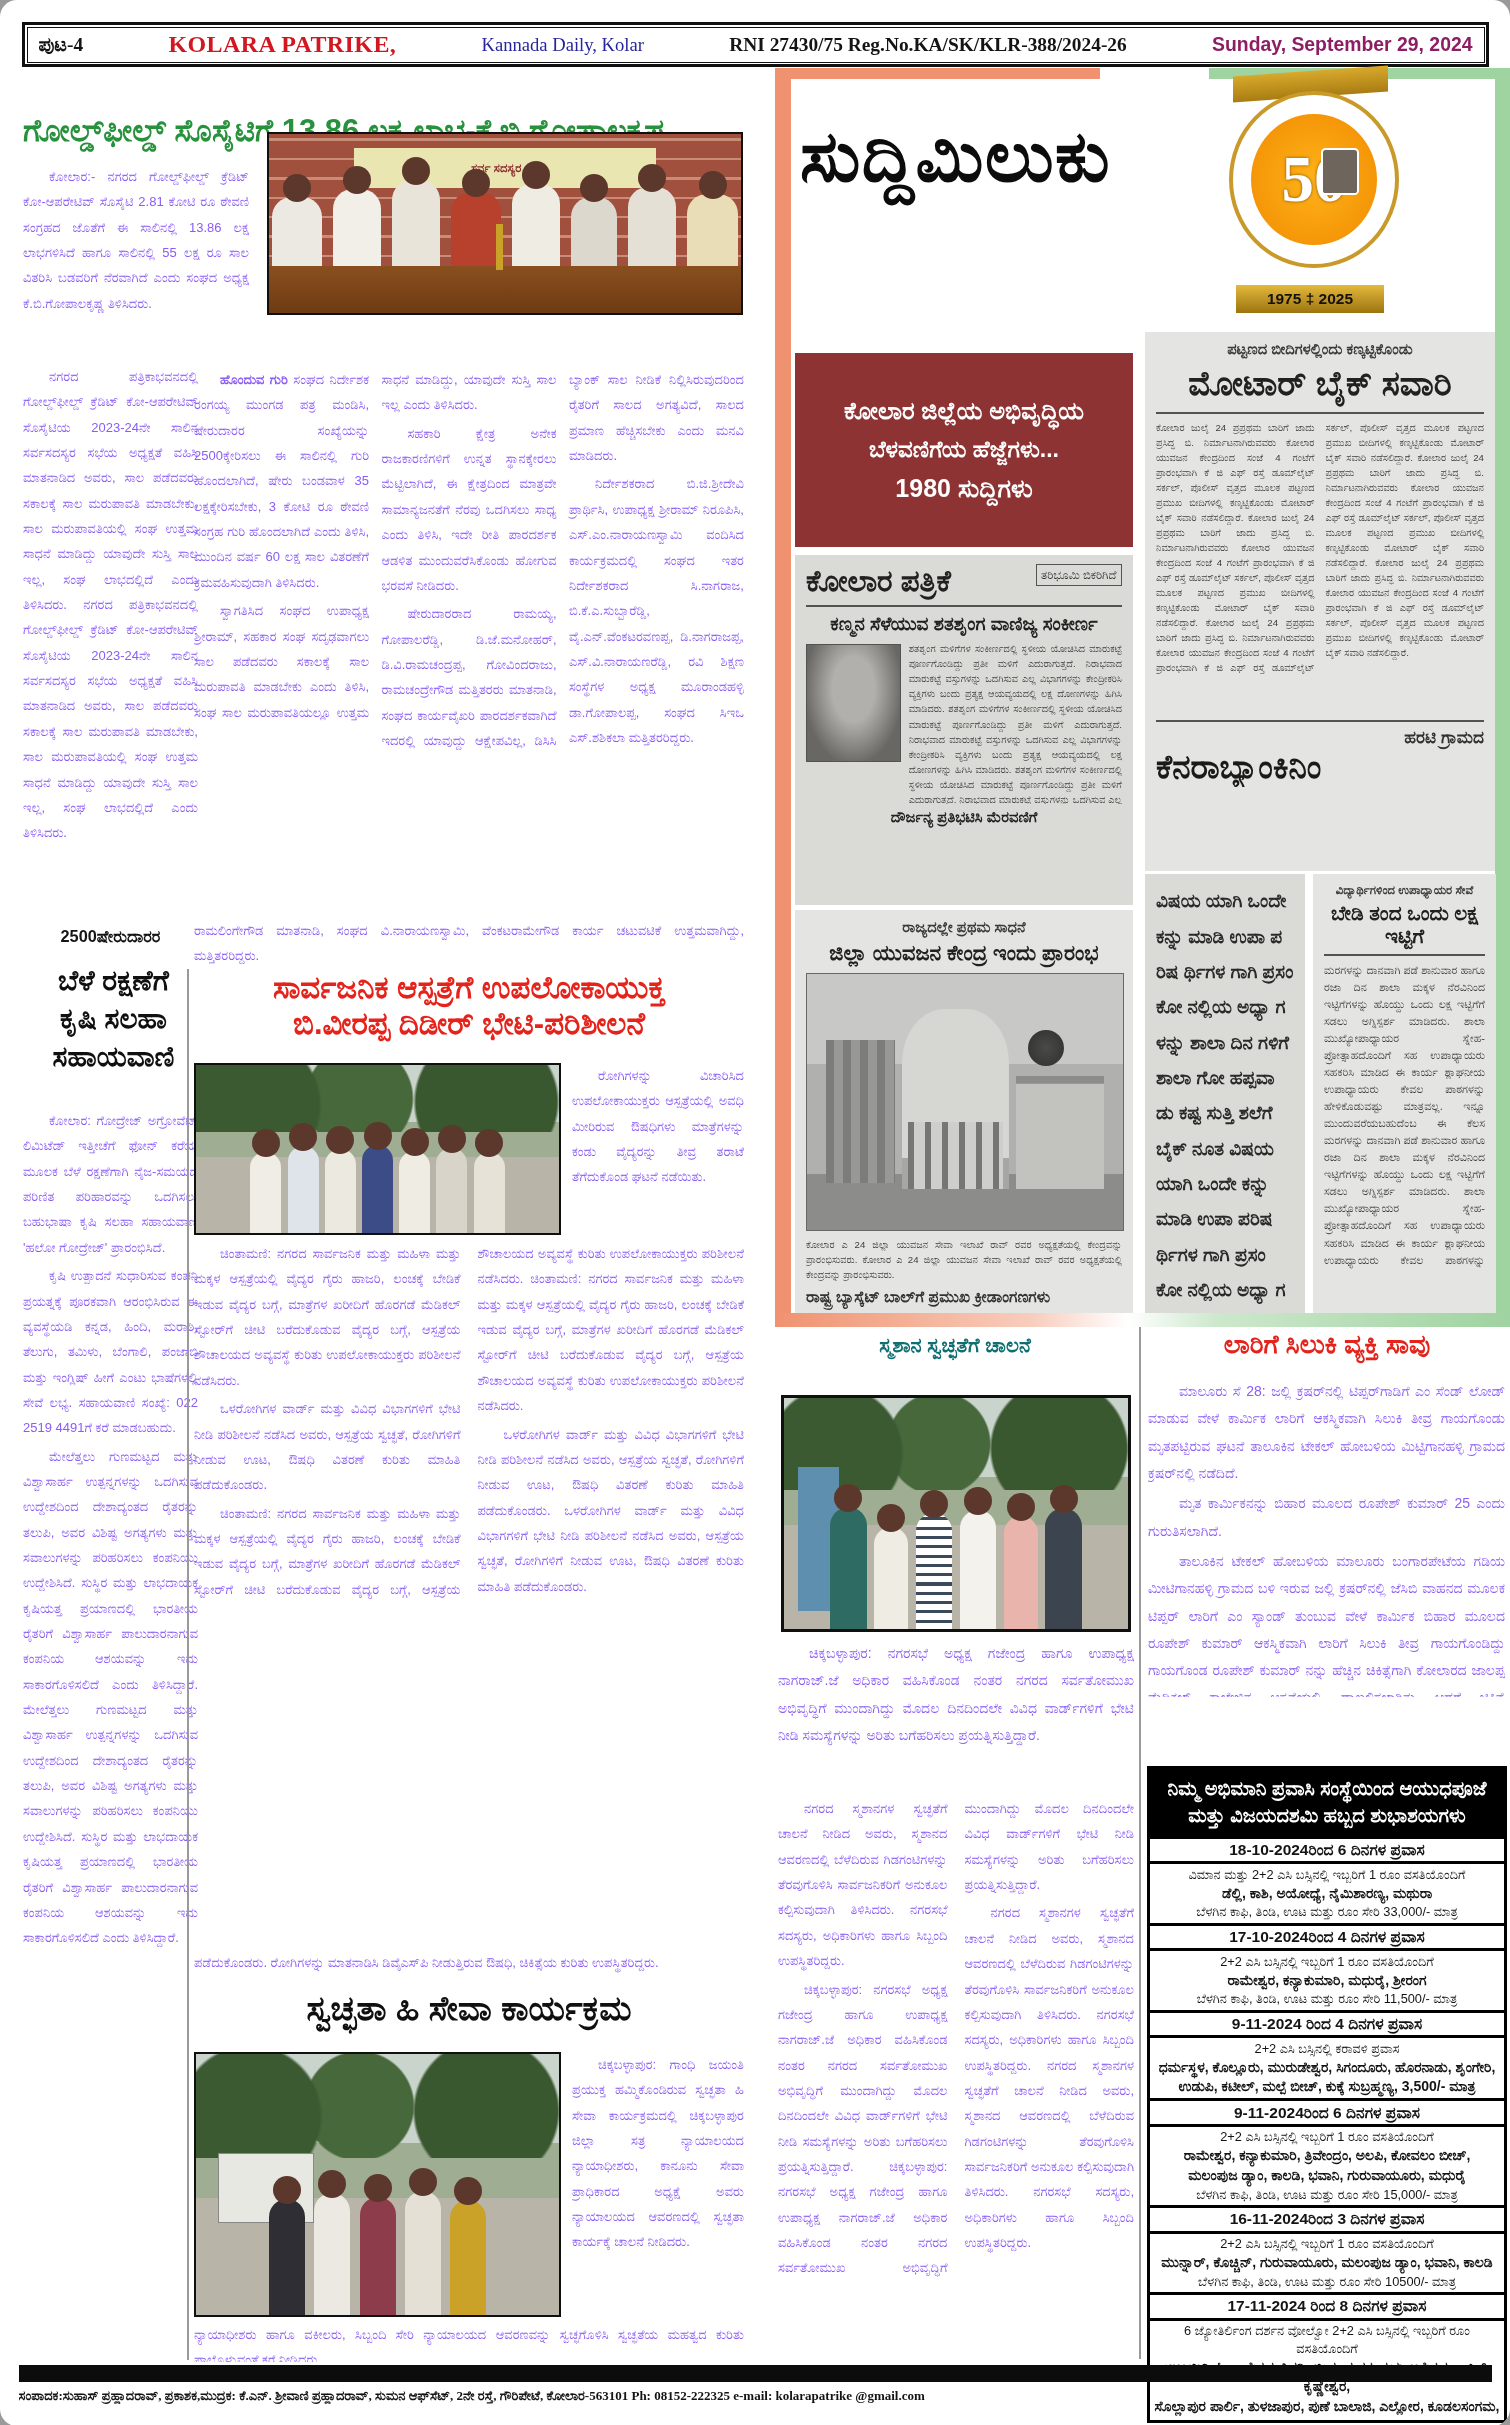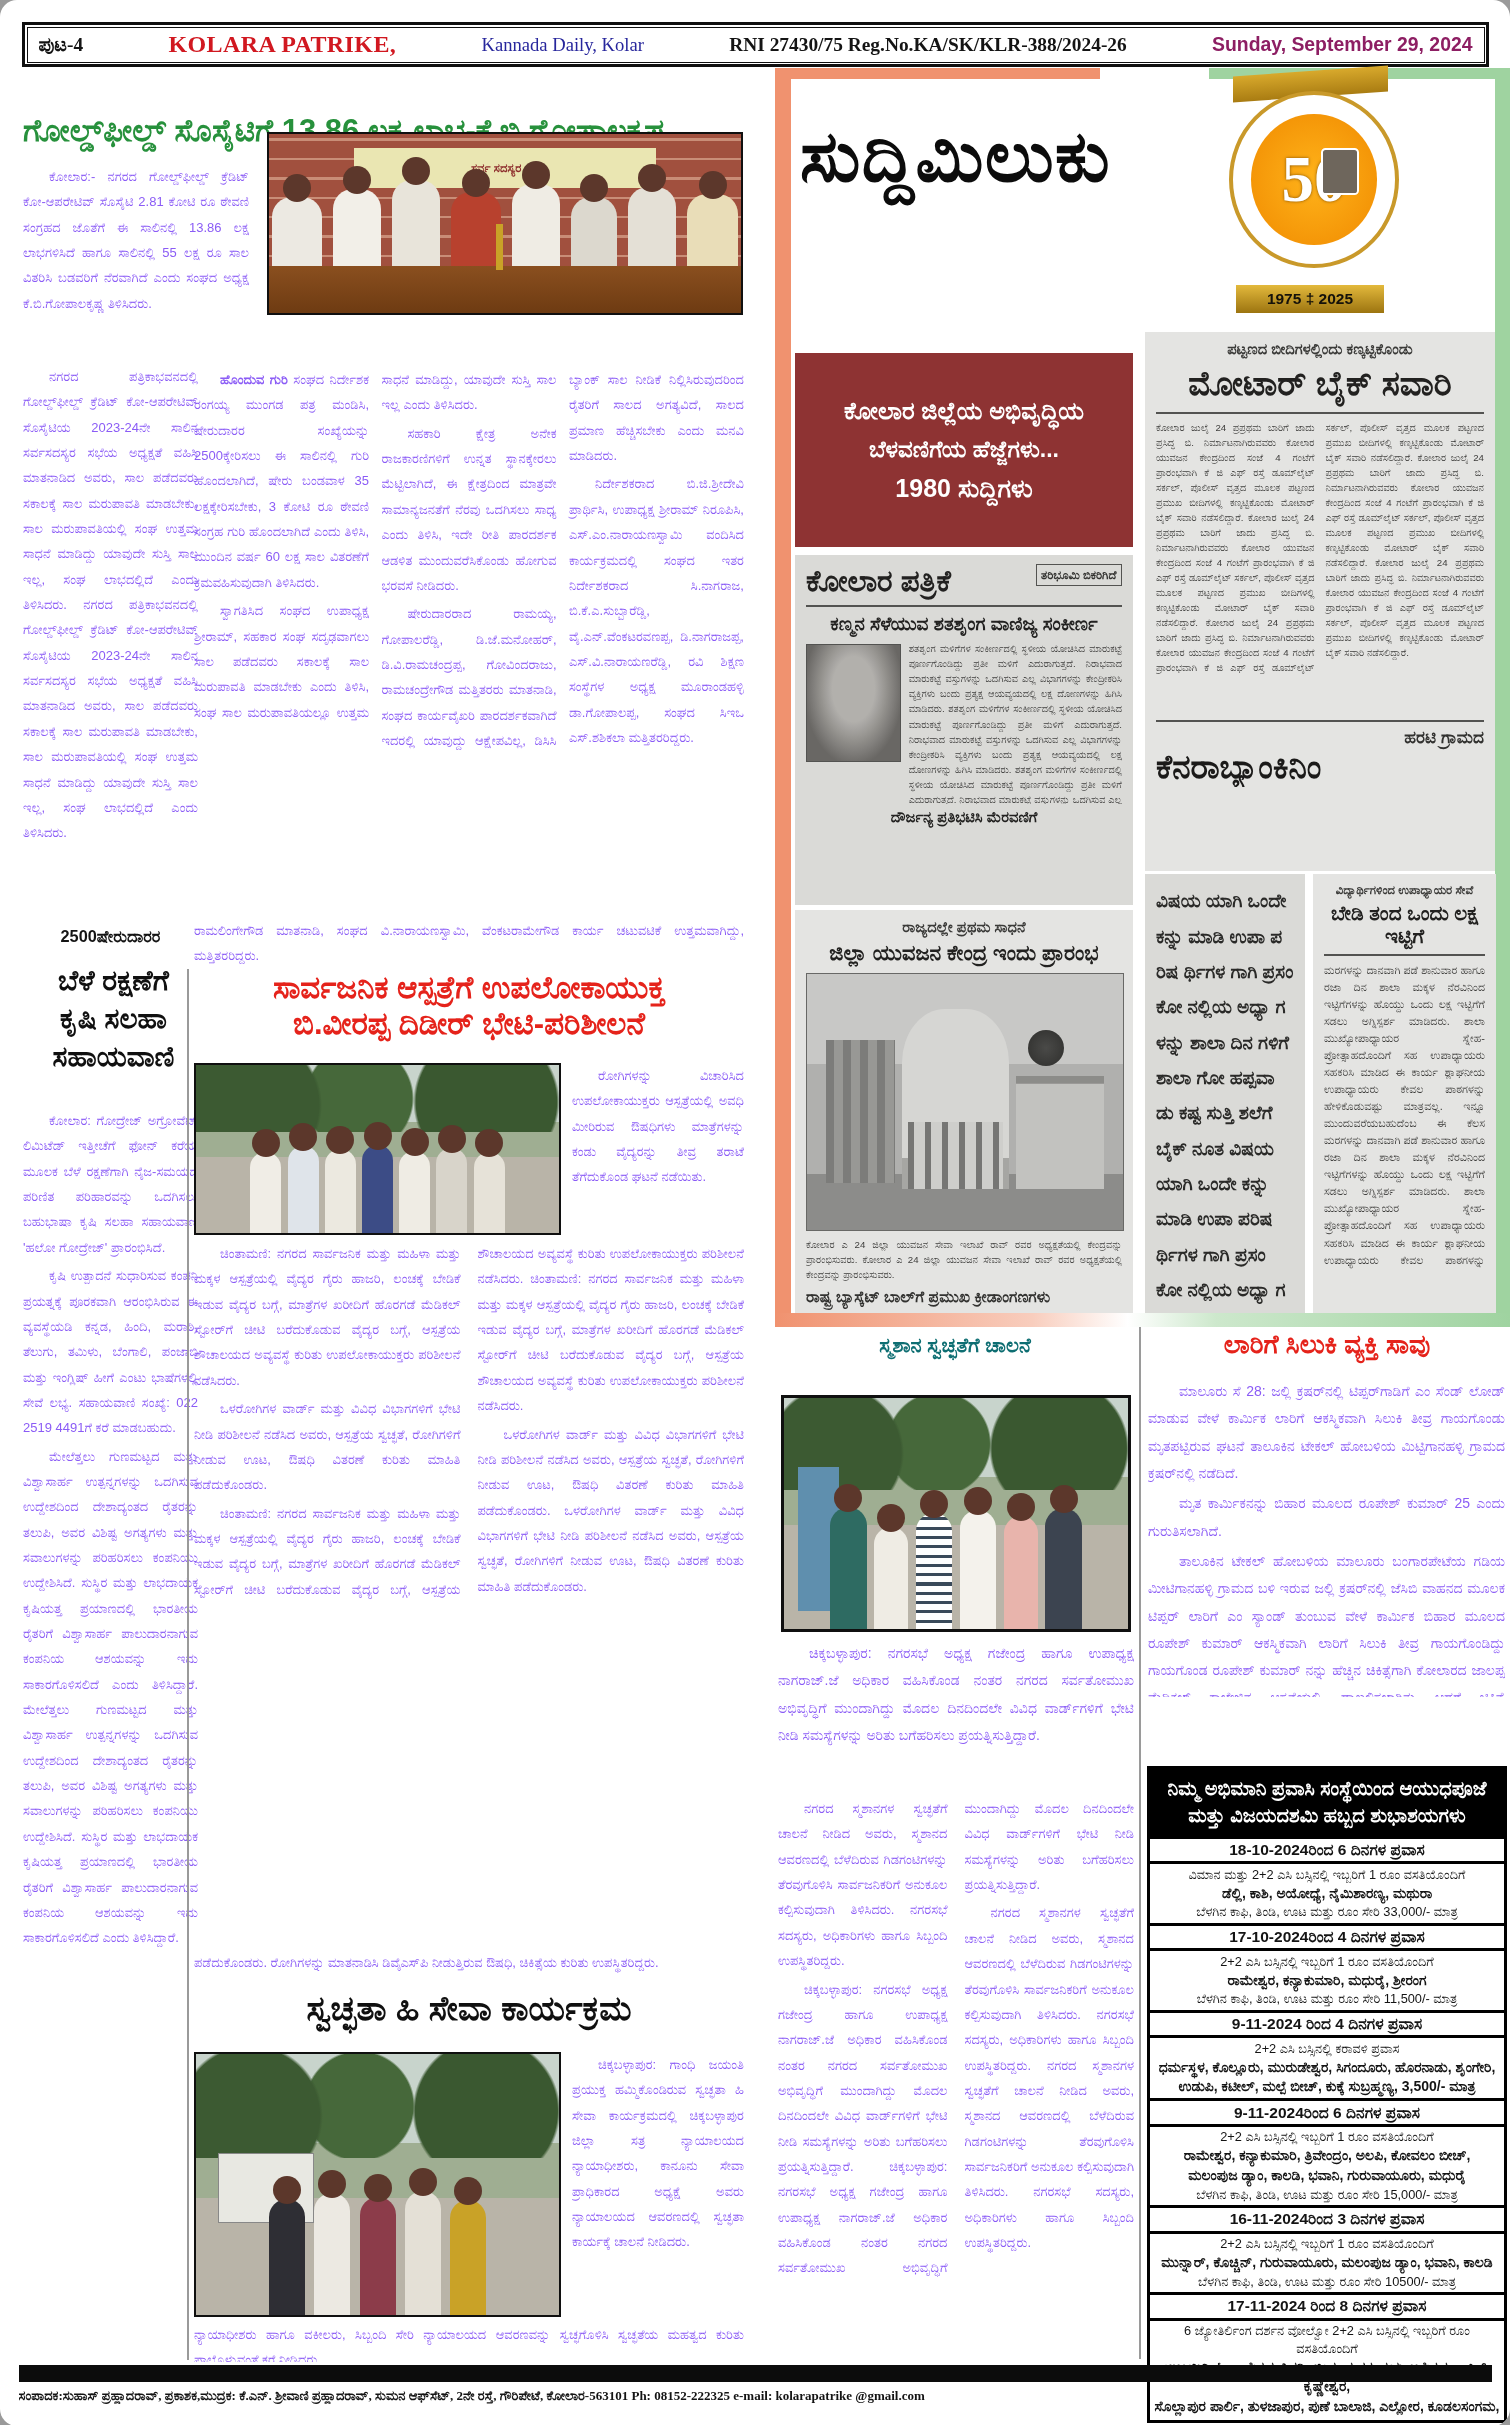--- a/index.html
+++ b/index.html
@@ -276,21 +276,21 @@
     <div class="rule"></div>
     <div class="tiny tiny-cols" style="height:294px;">ಕೋಲಾರ ಜುಲೈ 24 ಪ್ರಪ್ರಥಮ ಬಾರಿಗೆ ಜಾದು ಪ್ರಸಿದ್ಧ ಬಿ. ನಿರ್ಮಾಟನಾಗಿರುವವರು ಕೋಲಾರ ಯುವಜನ ಕೇಂದ್ರದಿಂದ ಸಂಜೆ 4 ಗಂಟೆಗೆ ಪ್ರಾರಂಭವಾಗಿ ಕೆ ಜಿ ಎಫ್ ರಸ್ತೆ ಡೂಮ್‌ಲೈಟ್ ಸರ್ಕಲ್, ಪೊಲೀಸ್ ವೃತ್ತದ ಮೂಲಕ ಪಟ್ಟಣದ ಪ್ರಮುಖ ಬೀದಿಗಳಲ್ಲಿ ಕಣ್ಕಟ್ಟಿಕೊಂಡು ಮೋಟಾರ್ ಬೈಕ್ ಸವಾರಿ ನಡೆಸಲಿದ್ದಾರೆ. ಕೋಲಾರ ಜುಲೈ 24 ಪ್ರಪ್ರಥಮ ಬಾರಿಗೆ ಜಾದು ಪ್ರಸಿದ್ಧ ಬಿ. ನಿರ್ಮಾಟನಾಗಿರುವವರು ಕೋಲಾರ ಯುವಜನ ಕೇಂದ್ರದಿಂದ ಸಂಜೆ 4 ಗಂಟೆಗೆ ಪ್ರಾರಂಭವಾಗಿ ಕೆ ಜಿ ಎಫ್ ರಸ್ತೆ ಡೂಮ್‌ಲೈಟ್ ಸರ್ಕಲ್, ಪೊಲೀಸ್ ವೃತ್ತದ ಮೂಲಕ ಪಟ್ಟಣದ ಪ್ರಮುಖ ಬೀದಿಗಳಲ್ಲಿ ಕಣ್ಕಟ್ಟಿಕೊಂಡು ಮೋಟಾರ್ ಬೈಕ್ ಸವಾರಿ ನಡೆಸಲಿದ್ದಾರೆ. ಕೋಲಾರ ಜುಲೈ 24 ಪ್ರಪ್ರಥಮ ಬಾರಿಗೆ ಜಾದು ಪ್ರಸಿದ್ಧ ಬಿ. ನಿರ್ಮಾಟನಾಗಿರುವವರು ಕೋಲಾರ ಯುವಜನ ಕೇಂದ್ರದಿಂದ ಸಂಜೆ 4 ಗಂಟೆಗೆ ಪ್ರಾರಂಭವಾಗಿ ಕೆ ಜಿ ಎಫ್ ರಸ್ತೆ ಡೂಮ್‌ಲೈಟ್ ಸರ್ಕಲ್, ಪೊಲೀಸ್ ವೃತ್ತದ ಮೂಲಕ ಪಟ್ಟಣದ ಪ್ರಮುಖ ಬೀದಿಗಳಲ್ಲಿ ಕಣ್ಕಟ್ಟಿಕೊಂಡು ಮೋಟಾರ್ ಬೈಕ್ ಸವಾರಿ ನಡೆಸಲಿದ್ದಾರೆ. ಕೋಲಾರ ಜುಲೈ 24 ಪ್ರಪ್ರಥಮ ಬಾರಿಗೆ ಜಾದು ಪ್ರಸಿದ್ಧ ಬಿ. ನಿರ್ಮಾಟನಾಗಿರುವವರು ಕೋಲಾರ ಯುವಜನ ಕೇಂದ್ರದಿಂದ ಸಂಜೆ 4 ಗಂಟೆಗೆ ಪ್ರಾರಂಭವಾಗಿ ಕೆ ಜಿ ಎಫ್ ರಸ್ತೆ ಡೂಮ್‌ಲೈಟ್ ಸರ್ಕಲ್, ಪೊಲೀಸ್ ವೃತ್ತದ ಮೂಲಕ ಪಟ್ಟಣದ ಪ್ರಮುಖ ಬೀದಿಗಳಲ್ಲಿ ಕಣ್ಕಟ್ಟಿಕೊಂಡು ಮೋಟಾರ್ ಬೈಕ್ ಸವಾರಿ ನಡೆಸಲಿದ್ದಾರೆ. ಕೋಲಾರ ಜುಲೈ 24 ಪ್ರಪ್ರಥಮ ಬಾರಿಗೆ ಜಾದು ಪ್ರಸಿದ್ಧ ಬಿ. ನಿರ್ಮಾಟನಾಗಿರುವವರು ಕೋಲಾರ ಯುವಜನ ಕೇಂದ್ರದಿಂದ ಸಂಜೆ 4 ಗಂಟೆಗೆ ಪ್ರಾರಂಭವಾಗಿ ಕೆ ಜಿ ಎಫ್ ರಸ್ತೆ ಡೂಮ್‌ಲೈಟ್ ಸರ್ಕಲ್, ಪೊಲೀಸ್ ವೃತ್ತದ ಮೂಲಕ ಪಟ್ಟಣದ ಪ್ರಮುಖ ಬೀದಿಗಳಲ್ಲಿ ಕಣ್ಕಟ್ಟಿಕೊಂಡು ಮೋಟಾರ್ ಬೈಕ್ ಸವಾರಿ ನಡೆಸಲಿದ್ದಾರೆ.</div>
     <div class="rule"></div>
     <div style="font-weight:bold;font-size:17px;text-align:right;">ಹರಟಿ ಗ್ರಾಮದ</div>
     <div class="clip-strip-big">ಕೆನರಾಬ್ಯಾಂಕಿನಿಂ</div>
   </div>
 
   <div class="abs clip dark" style="left:795px;top:555px;width:338px;height:350px;">
     <div style="display:flex;justify-content:space-between;align-items:flex-start;">
       <div class="clip-hl" style="font-size:29.4px;">ಕೋಲಾರ ಪತ್ರಿಕೆ</div>
-      <div style="border:0.8px solid #55534b;padding:3.1px 4.6px;font-weight:bold;font-size:11.6px;">ತರಿಭೂಮಿ ಬಿಕರಿಗಿದೆ</div>
+      <div style="border:0.8px solid #55534b;padding:3.1px 4.6px;font-weight:normal;font-size:11.6px;">ತರಿಭೂಮಿ ಬಿಕರಿಗಿದೆ</div>
     </div>
     <div class="rule"></div>
     <div class="clip-hl" style="font-size:18.6px;">ಕಣ್ಮನ ಸೆಳೆಯುವ ಶತಶೃಂಗ ವಾಣಿಜ್ಯ ಸಂಕೀರ್ಣ</div>
     <div style="margin-top:6.2px;">
       <div class="portrait"></div>
       <div class="tiny" style="height:163px;">ಶತಶೃಂಗ ಮಳಿಗೆಗಳ ಸಂಕೀರ್ಣದಲ್ಲಿ ಸ್ಥಳೀಯ ಯೋಚಿಸಿದ ಮಾರುಕಟ್ಟೆ ಪೂರ್ಣಗೊಂಡಿದ್ದು ಪ್ರತೀ ಮಳಿಗೆ ಎದುರಾಗುತ್ತದೆ. ನಿರಾಭವಾದ ಮಾರುಕಟ್ಟೆ ವಸ್ತುಗಳನ್ನು ಒದಗಿಸುವ ಎಲ್ಲ ವಿಭಾಗಗಳನ್ನು ಕೇಂದ್ರೀಕರಿಸಿ ವ್ಯಕ್ತಿಗಳು ಬಂದು ಪ್ರತ್ಯಕ್ಷ ಆಯವ್ಯಯದಲ್ಲಿ ಲಕ್ಷ ದೋಣಗಳನ್ನು ಹಿಗಿಸಿ ಮಾಡಿದರು. ಶತಶೃಂಗ ಮಳಿಗೆಗಳ ಸಂಕೀರ್ಣದಲ್ಲಿ ಸ್ಥಳೀಯ ಯೋಚಿಸಿದ ಮಾರುಕಟ್ಟೆ ಪೂರ್ಣಗೊಂಡಿದ್ದು ಪ್ರತೀ ಮಳಿಗೆ ಎದುರಾಗುತ್ತದೆ. ನಿರಾಭವಾದ ಮಾರುಕಟ್ಟೆ ವಸ್ತುಗಳನ್ನು ಒದಗಿಸುವ ಎಲ್ಲ ವಿಭಾಗಗಳನ್ನು ಕೇಂದ್ರೀಕರಿಸಿ ವ್ಯಕ್ತಿಗಳು ಬಂದು ಪ್ರತ್ಯಕ್ಷ ಆಯವ್ಯಯದಲ್ಲಿ ಲಕ್ಷ ದೋಣಗಳನ್ನು ಹಿಗಿಸಿ ಮಾಡಿದರು. ಶತಶೃಂಗ ಮಳಿಗೆಗಳ ಸಂಕೀರ್ಣದಲ್ಲಿ ಸ್ಥಳೀಯ ಯೋಚಿಸಿದ ಮಾರುಕಟ್ಟೆ ಪೂರ್ಣಗೊಂಡಿದ್ದು ಪ್ರತೀ ಮಳಿಗೆ ಎದುರಾಗುತ್ತದೆ. ನಿರಾಭವಾದ ಮಾರುಕಟ್ಟೆ ವಸ್ತುಗಳನ್ನು ಒದಗಿಸುವ ಎಲ್ಲ ವಿಭಾಗಗಳನ್ನು ಕೇಂದ್ರೀಕರಿಸಿ ವ್ಯಕ್ತಿಗಳು ಬಂದು ಪ್ರತ್ಯಕ್ಷ ಆಯವ್ಯಯದಲ್ಲಿ ಲಕ್ಷ ದೋಣಗಳನ್ನು ಹಿಗಿಸಿ ಮಾಡಿದರು.</div>
     </div>
     <div class="clip-hl" style="font-size:14.7px;margin-top:4.6px;">ದೌರ್ಜನ್ಯ ಪ್ರತಿಭಟಿಸಿ ಮೆರವಣಿಗೆ</div>
   </div>
 

